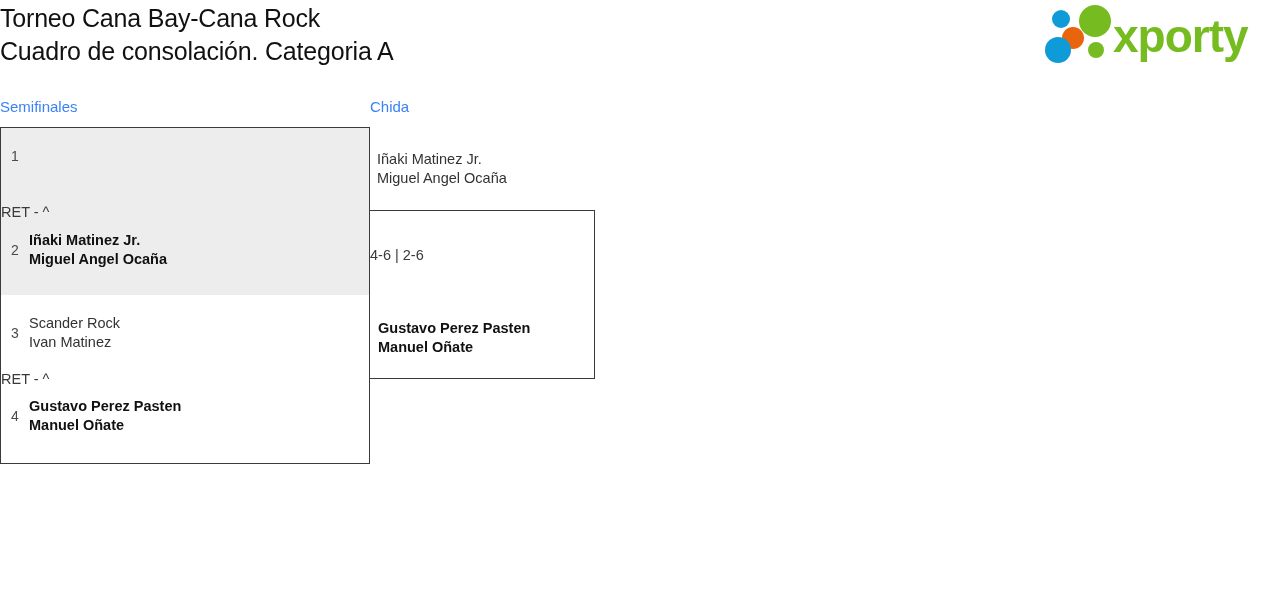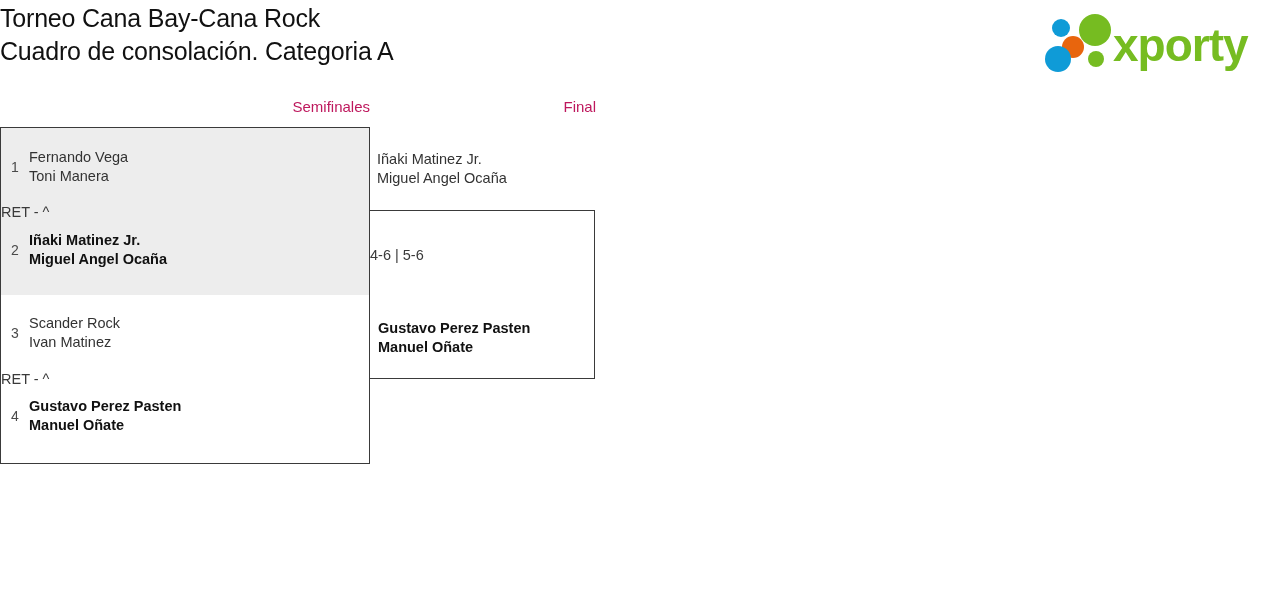--- a/index.html
+++ b/index.html
@@ -33,33 +33,33 @@
     color: #111111;
     letter-spacing: -0.2px;
     white-space: nowrap;
   }
   .title-line { display: block; }
 
   
   .logo {
     position: absolute;
     right: 5px;
-    top: 14px;
+    top: 5px;
     width: 232px;
     height: 58px;
   }
   .logo svg { display: block; }
 
   
   .round-header {
     position: absolute;
     font-size: 15px;
     line-height: 20px;
-    color: #be185d;
-    text-align: right;
+    color: #3b82f6;
+    text-align: left;
     white-space: nowrap;
   }
   .round-header.r-sf { left: 0px;   top: 97px; width: 370px; }
   .round-header.r-f  { left: 370px; top: 97px; width: 226px; }
 
   
   .bracket {
     position: absolute;
     left: 0;
     top: 0;
@@ -186,32 +186,28 @@
       <circle cx="15" cy="45" r="13" fill="#0f9bd7"></circle>
       <circle cx="53" cy="45" r="8" fill="#76bc21"></circle>
 
       <text x="70" y="47" font-family="Liberation Sans, sans-serif" font-size="46" font-weight="bold" fill="#76bc21" letter-spacing="-1">xporty</text>
     </svg>
   </div>
 
 </div>
 
 <div class="round-header r-sf">Semifinales</div>
-<div class="round-header r-f">Final</div>
+<div class="round-header r-f">Chida</div>
 
 <div class="bracket">
 
   <div class="match sf1">
 
     <div class="team top">
       <span class="seed">1</span>
-      <span class="players">
-        <span class="pl">Fernando Vega</span>
-        <span class="pl">Toni Manera</span>
-      </span>
     </div>
 
     <div class="score">RET - ^</div>
 
     <div class="team bottom winner">
       <span class="seed">2</span>
       <span class="players">
         <span class="pl">Iñaki Matinez Jr.</span>
         <span class="pl">Miguel Angel Ocaña</span>
       </span>
@@ -241,21 +237,21 @@
 
   </div>
 
   <div class="fin-team-top">
     <span class="pl">Iñaki Matinez Jr.</span>
     <span class="pl">Miguel Angel Ocaña</span>
   </div>
 
   <div class="match fin">
 
-    <div class="score">4-6 | 5-6</div>
+    <div class="score">4-6 | 2-6</div>
 
     <div class="team champion">
       <span class="players">
         <span class="pl">Gustavo Perez Pasten</span>
         <span class="pl">Manuel Oñate</span>
       </span>
     </div>
 
   </div>
 

